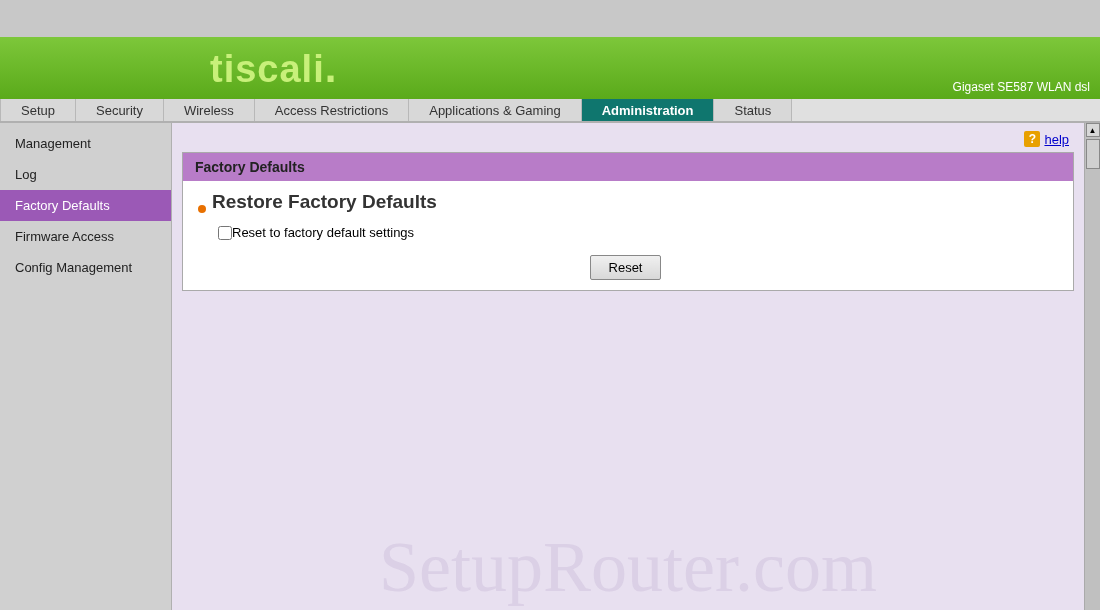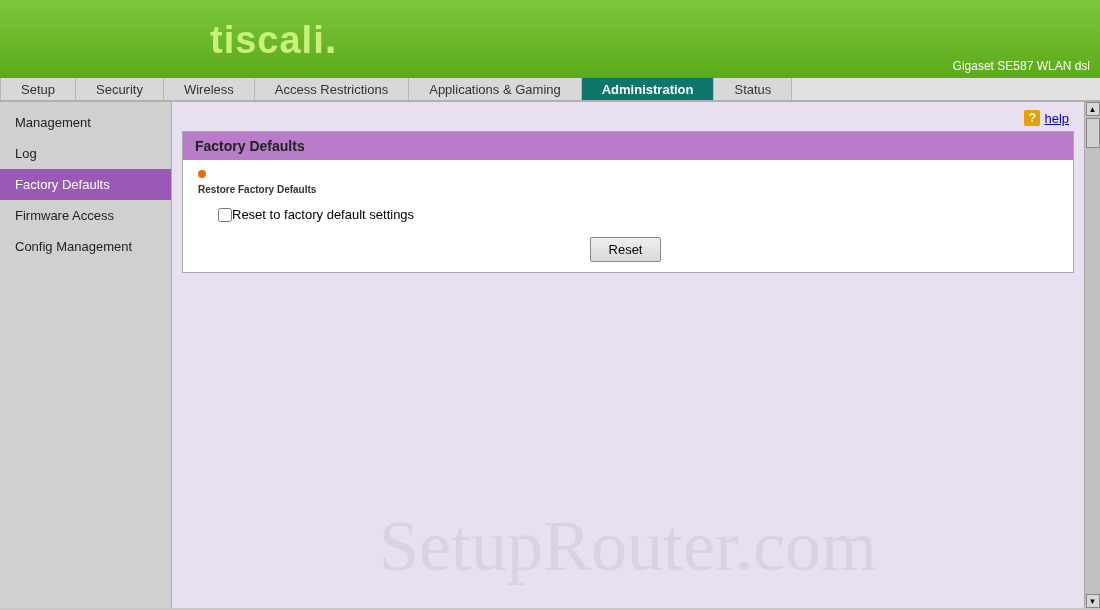--- a/index.html
+++ b/index.html
@@ -1,25 +1,26 @@
 <!DOCTYPE html>
 <html><head>
   <meta charset="utf-8">
   <style>
     * { margin: 0; padding: 0; box-sizing: border-box; }
     body { width: 1100px; height: 610px; font-family: Arial, sans-serif; font-size: 13px; background: #c8c8c8; overflow: hidden; }
 
     
     #header {
       background: linear-gradient(to bottom, #7dc73a, #5aaa1a);
-      height: 78px;
+      height: 62px;
       display: flex;
       align-items: center;
       padding-left: 210px;
       position: relative;
+      margin-top: 37px;
     }
     #logo {
       font-size: 32px;
       color: white;
       font-weight: bold;
       letter-spacing: 1px;
     }
     #logo span {
       color: #c8f07a;
       font-size: 38px;
@@ -132,27 +133,26 @@
       padding: 6px 12px;
       font-size: 14px;
       font-weight: bold;
       color: #222;
     }
     #factory-panel-body {
       padding: 10px 15px;
     }
     .section-title {
       display: flex;
-      align-items: flex-start;
+      align-items: flex-end;
       gap: 6px;
       margin-bottom: 12px;
-      font-size: 10px;
+      font-size: 19px;
       font-weight: bold;
       color: #333;
-      flex-direction: column;
     }
     .orange-dot {
       width: 8px;
       height: 8px;
       background: #e87000;
       border-radius: 50%;
       display: inline-block;
     }
     .checkbox-row {
       display: flex;

